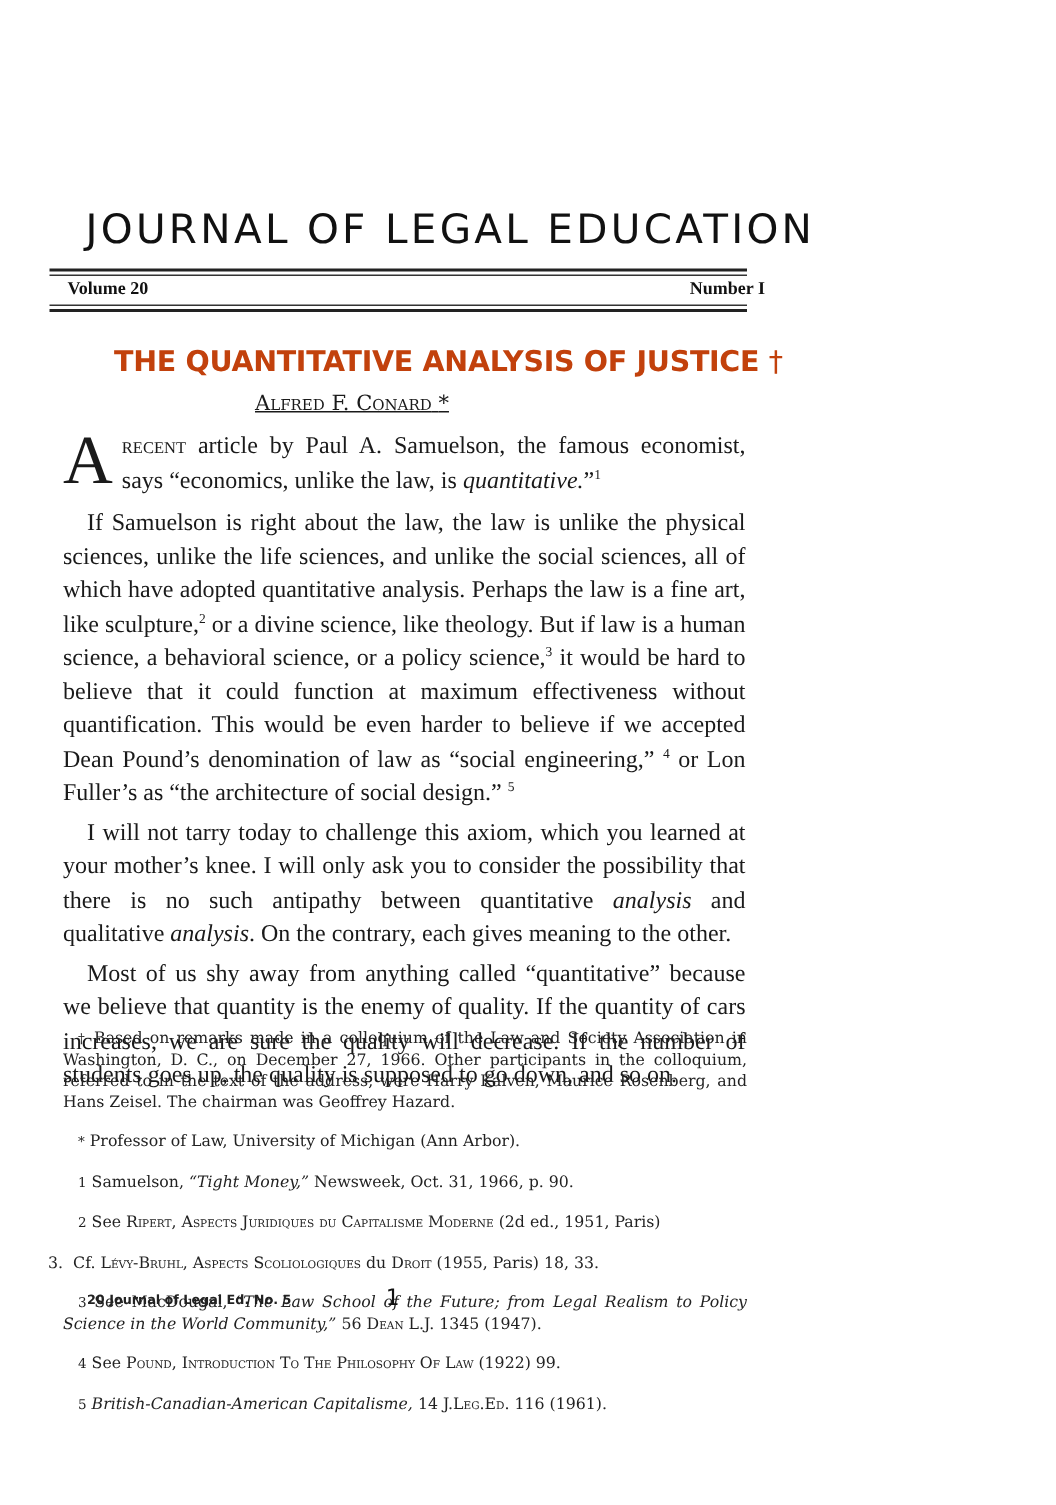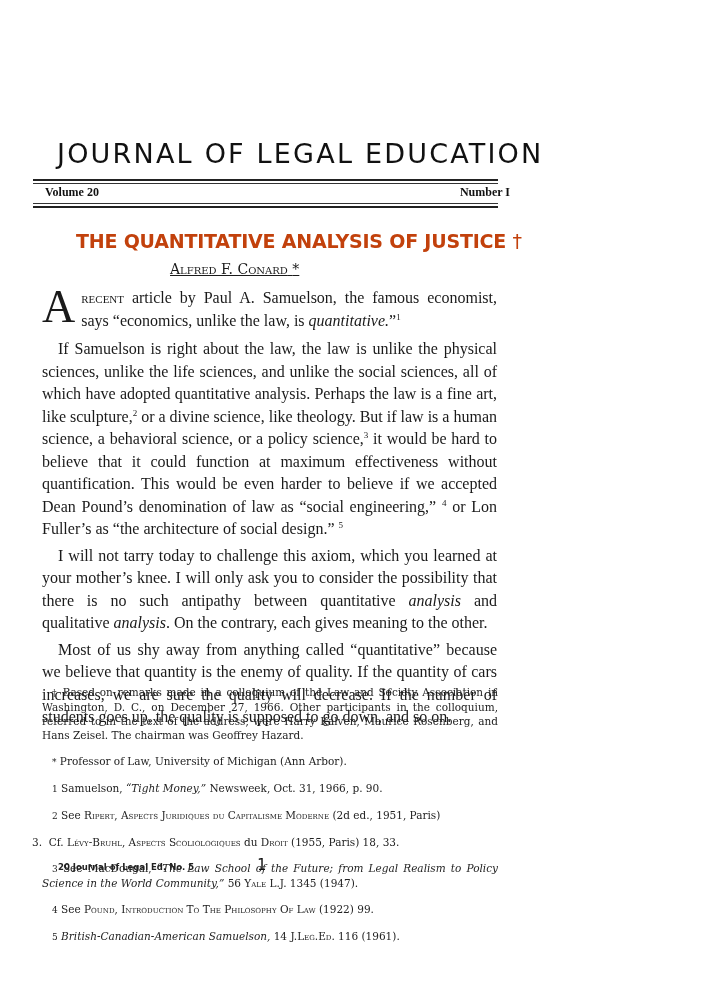--- a/index.html
+++ b/index.html
@@ -108,26 +108,26 @@
   <p class="fn" style="margin-bottom:1px;">
     <span class="fn-mark">2</span>
     <span>See </span><span class="sc">Ripert, Aspects Juridiques du Capitalisme Moderne</span><span> (2d ed., 1951, Paris)</span>
   </p>
   <p class="fn noind" style="margin-left:-10px;">
     <span>3.</span>&nbsp;
     <span>Cf. </span><span class="sc">Lévy-Bruhl, Aspects Scoliologiques</span><span> du </span><span class="sc">Droit</span><span> (1955, Paris) 18, 33.</span>
   </p>
   <p class="fn">
     <span class="fn-mark">3</span>
-    <span>See MacDougal, </span><i>“The Law School of the Future; from Legal Realism to Policy Science in the World Community,”</i><span> 56 </span><span class="sc">Yale</span><span> L.J. 1345 (1947).</span>
+    <span>See MacDougal, </span><i>“The Law School of the Future; from Legal Realism to Policy Science in the World Community,”</i><span> 56 </span><span class="sc">Dean</span><span> L.J. 1345 (1947).</span>
   </p>
   <p class="fn">
     <span class="fn-mark">4</span>
     <span>See </span><span class="sc">Pound, Introduction To The Philosophy Of Law</span><span> (1922) 99.</span>
   </p>
   <p class="fn">
     <span class="fn-mark">5</span>
-    <i>British-Canadian-American Samuelson,</i><span> 14 J.</span><span class="sc">Leg.Ed.</span><span> 116 (1961).</span>
+    <i>British-Canadian-American Capitalisme,</i><span> 14 J.</span><span class="sc">Leg.Ed.</span><span> 116 (1961).</span>
   </p>
 </div>
 
 <div class="abs footer-cite">20 Journal of Legal Ed. No. 5</div>
 <div class="abs page-num">1</div>
 
 </body></html>

